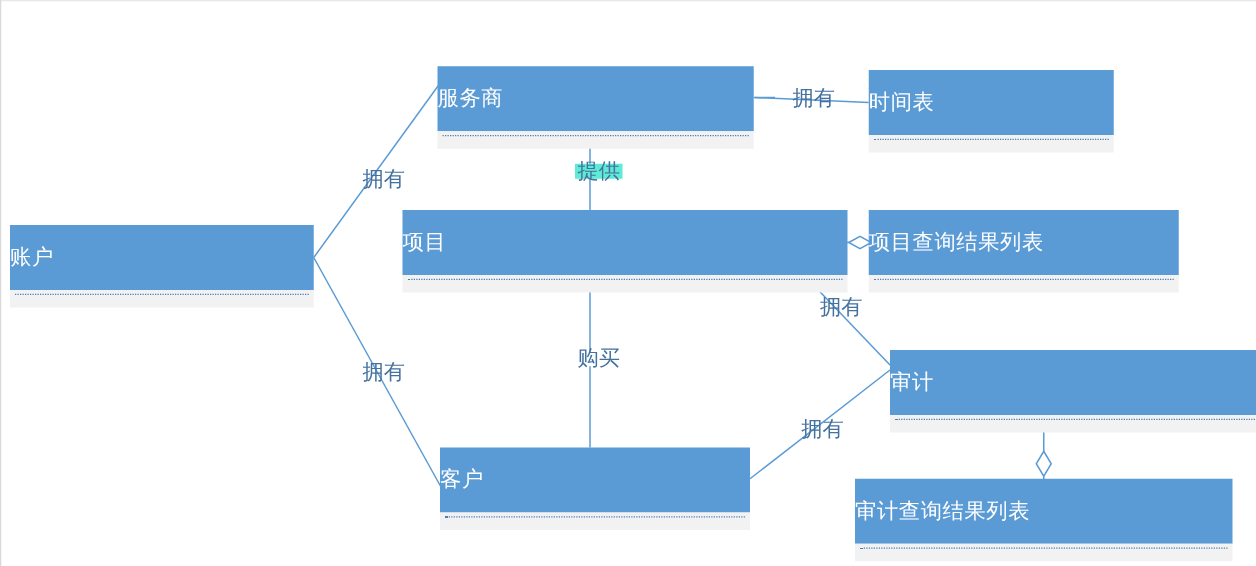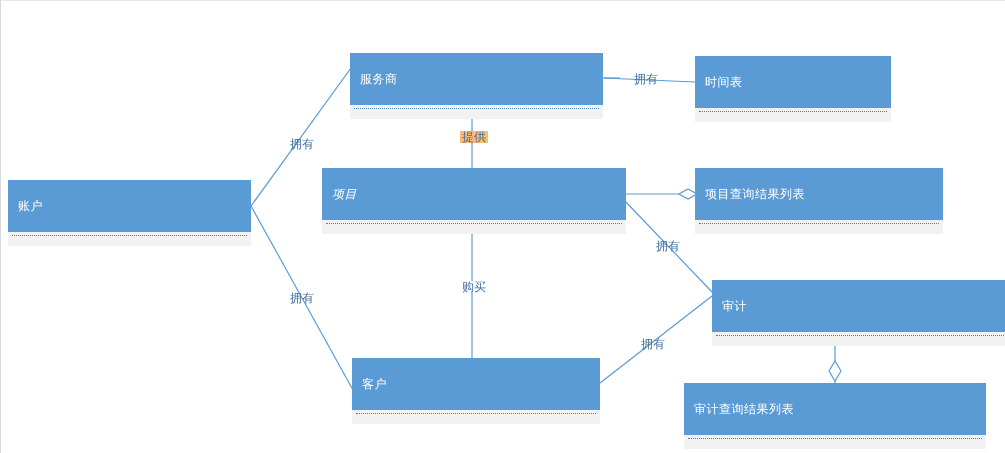--- a/index.html
+++ b/index.html
@@ -52,23 +52,23 @@
   .node .title-band {
     box-sizing: border-box;
     width: 100%;
     height: 100%;
     background: #5B9BD5;
     display: flex;
     align-items: center;
   }
   .node .title-text {
     color: #ffffff;
-    font-size: 12px;
+    font-size: 17px;
     line-height: 1;
-    padding-left: 10px;
+    padding-left: 0;
     letter-spacing: 0.5px;
     white-space: nowrap;
   }
   .node .compartment {
     box-sizing: border-box;
     position: absolute;
     left: 0;
     width: 100%;
     height: 14px;
     background: #F2F2F2;
@@ -78,21 +78,21 @@
     width: calc(100% - 8px);
     margin-left: 4px;
     height: 0;
     border-top: 1px dotted #4A80B4;
   }
 
   
   .rel-label {
     position: absolute;
     color: #44719E;
-    font-size: 12px;
+    font-size: 17px;
     line-height: 12px;
     white-space: nowrap;
     background: transparent;
   }
 </style>
 </head>
 <body>
 
 <div id="canvas">
 
@@ -144,21 +144,21 @@
 
   <div class="node" style="left:695px; top:56px; width:196px; height:52px;">
     <div class="title-band">
       <span class="title-text">时间表</span>
     </div>
     <div class="compartment" style="top:52px;">
       <div class="divider"></div>
     </div>
   </div>
 
-  <div class="node" style="left:322px; top:168px; width:304px; height:52px;font-style:italic;">
+  <div class="node" style="left:322px; top:168px; width:356px; height:52px;">
     <div class="title-band">
       <span class="title-text">项目</span>
     </div>
     <div class="compartment" style="top:52px;">
       <div class="divider"></div>
     </div>
   </div>
 
   <div class="node" style="left:695px; top:168px; width:248px; height:52px;">
     <div class="title-band">
@@ -195,21 +195,21 @@
       <div class="divider"></div>
     </div>
   </div>
 
   <span class="rel-label" style="left:290px; top:138px;">拥有</span>
 
   <span class="rel-label" style="left:290px; top:292px;">拥有</span>
 
   <span class="rel-label" style="left:634px; top:73px;">拥有</span>
 
-  <span class="rel-label" style="left:460px; top:131px; background:#fdba74; padding:0 2px;">提供</span>
+  <span class="rel-label" style="left:460px; top:131px; background:#5eead4; padding:0 2px;">提供</span>
 
   <span class="rel-label" style="left:460px; top:281px; background:#ffffff; padding:0 2px;">购买</span>
 
   <span class="rel-label" style="left:656px; top:240px;">拥有</span>
 
   <span class="rel-label" style="left:641px; top:338px;">拥有</span>
 
 </div>
 
 </body></html>

